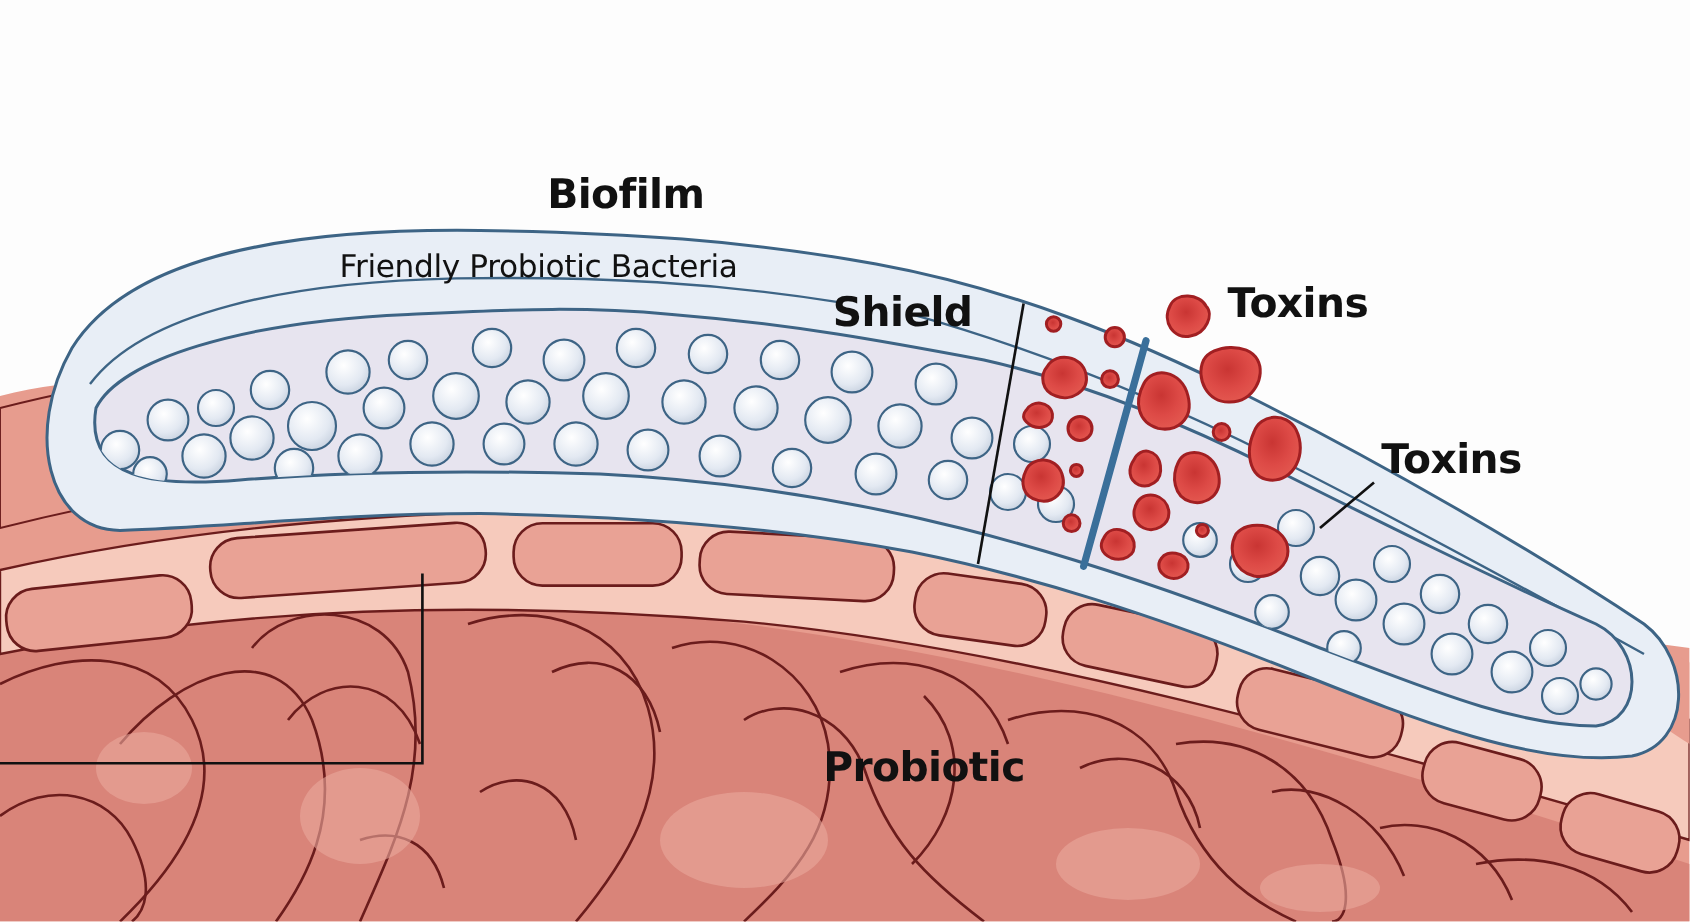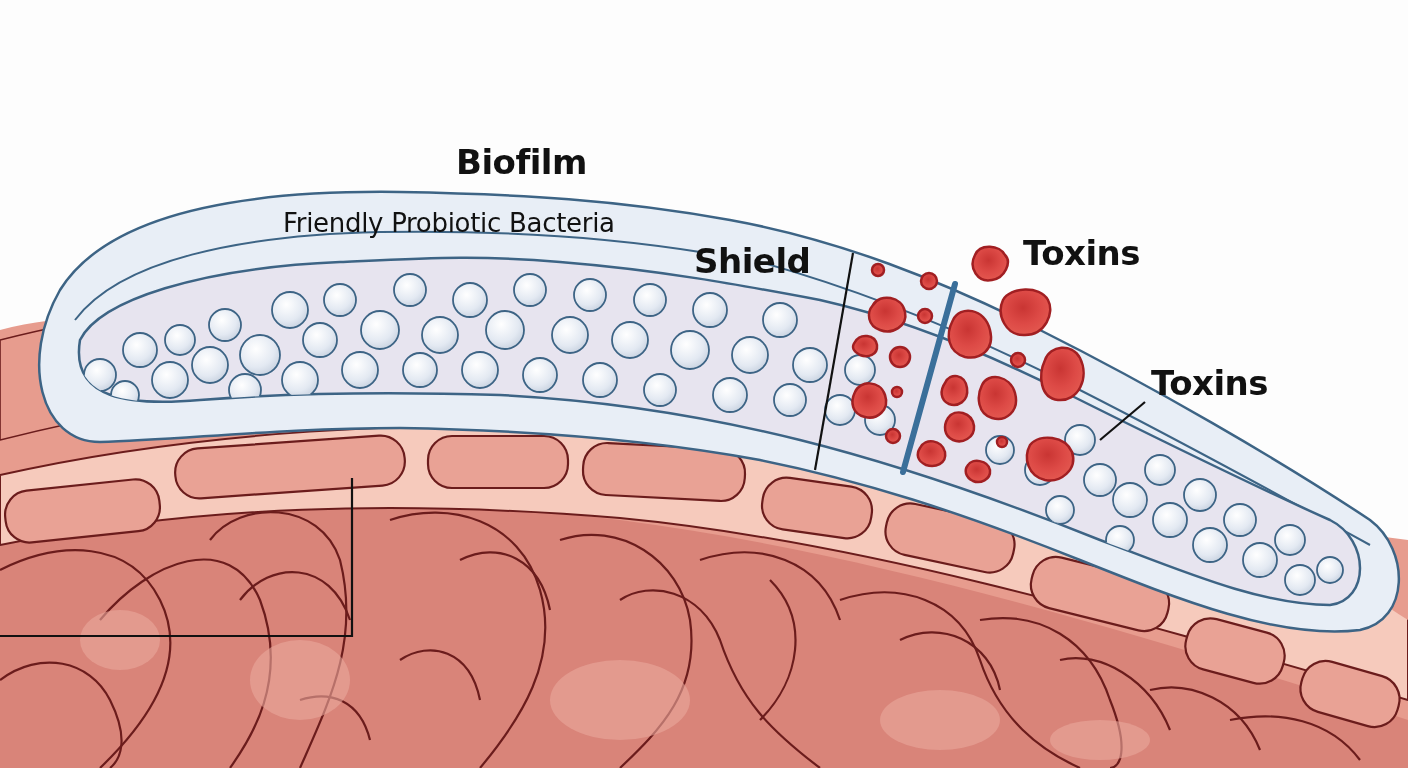--- a/index.html
+++ b/index.html
@@ -180,13 +180,14 @@
       <line x1="1145" y1="402" x2="1100" y2="440"></line>
       <polyline points="0,636 352,636 352,478"></polyline>
     </g>
   </svg>
 
   <div class="label big" style="left:456px; top:142px;">Biofilm</div>
   <div class="label big" style="left:694px; top:241px;">Shield</div>
   <div class="label mid" style="left:283px; top:208px;">Friendly Probiotic Bacteria</div>
   <div class="label big" style="left:1023px; top:233px;">Toxins</div>
   <div class="label big" style="left:1151px; top:363px;">Toxins</div>
+  <div class="label big" style="left:686px; top:620px;">Probiotic</div>
 </div>
 
 </body></html>

